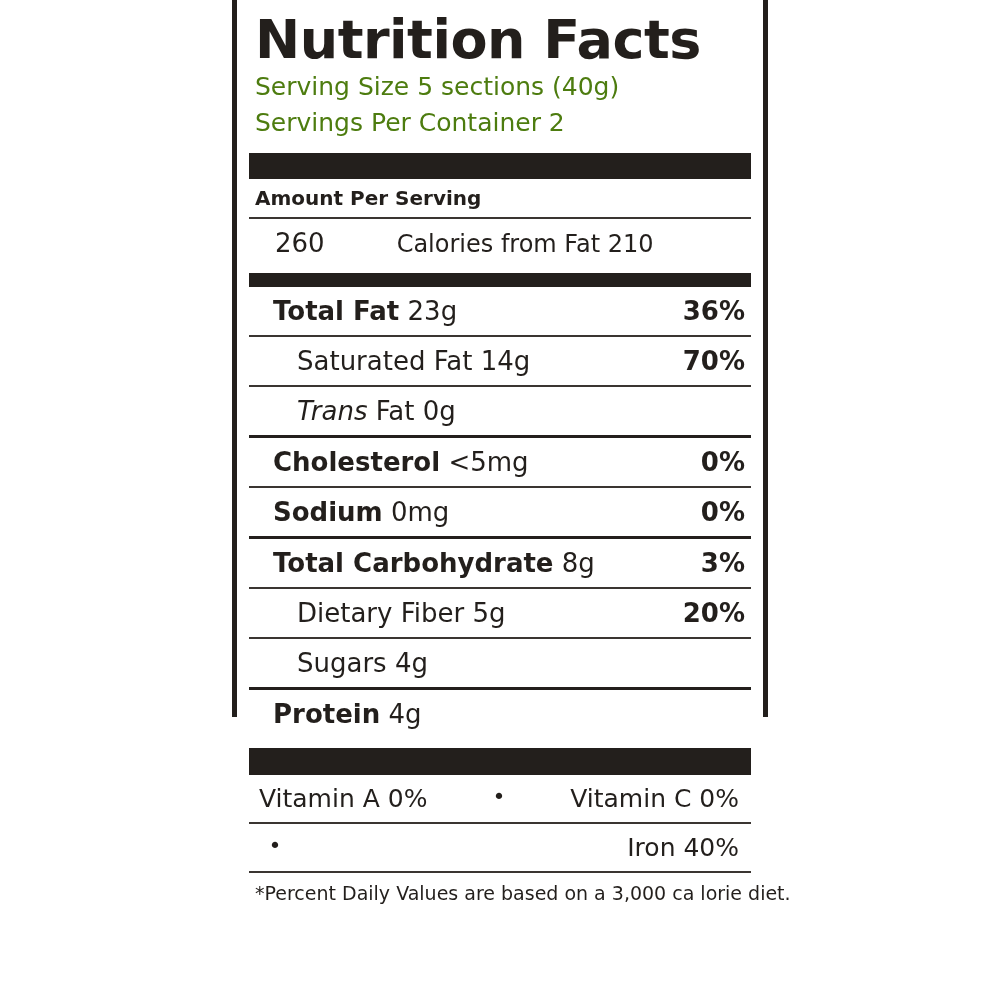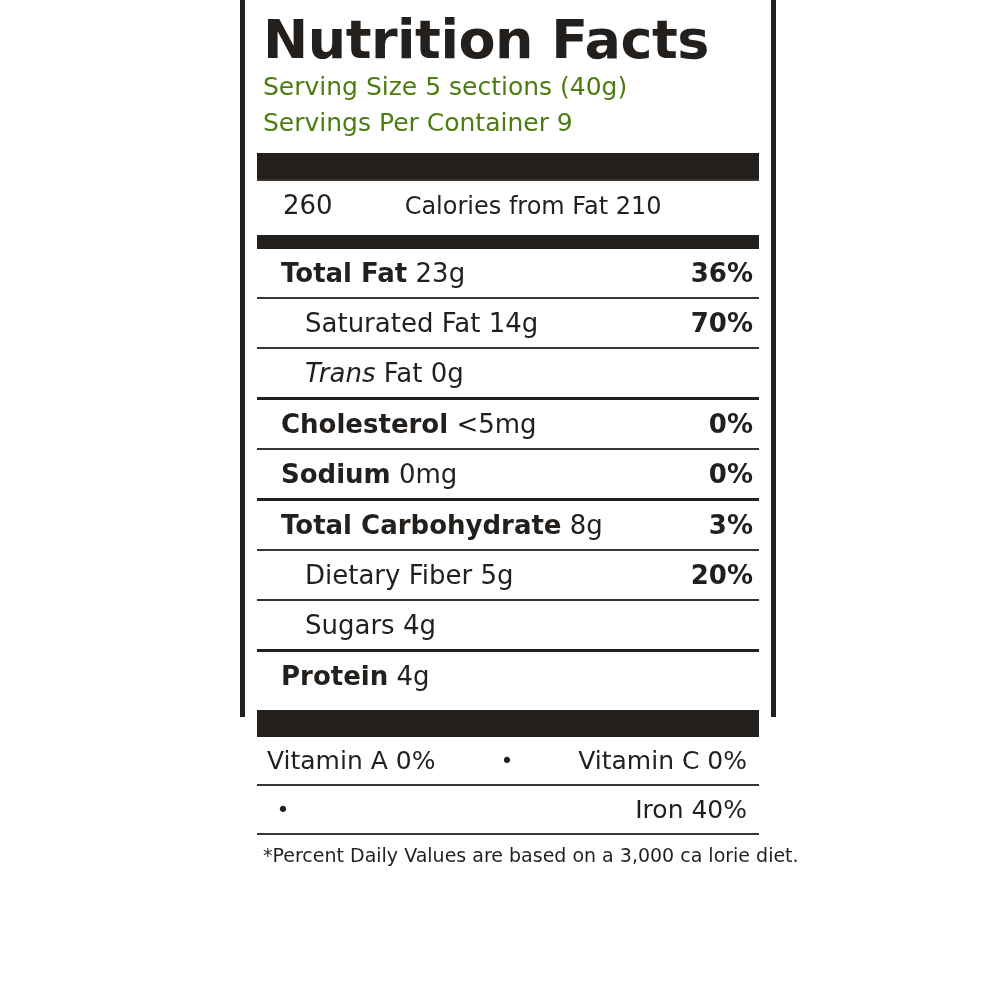--- a/index.html
+++ b/index.html
@@ -10,21 +10,21 @@
     height: 1000px;
     overflow: hidden;
   }
   body {
     font-family: "DejaVu Sans", sans-serif;
     color: #231f1c;
   }
 
   .label-wrap {
     position: absolute;
-    left: 240px;
+    left: 232px;
     top: 0px;
     width: 536px;
     height: 717px;
     box-sizing: border-box;
     border-left: 5px solid #231f1c;
     border-right: 5px solid #231f1c;
     background: #ffffff;
   }
 
   .inner {
@@ -135,21 +135,21 @@
     font-weight: bold;
     font-size: 26px;
     white-space: nowrap;
   }
   .ital {
     font-style: italic;
   }
 
   .vit-row {
     display: flex;
-    align-items: center;
+    align-items: flex-start;
     font-size: 25px;
     padding: 9px 6px;
   }
   .vit-row .cell {
     flex: 1 1 0;
     white-space: nowrap;
   }
   .vit-row .cell.left {
     text-align: left;
     padding-left: 4px;
@@ -173,24 +173,25 @@
 </style>
 </head>
 <body>
 
 <div class="label-wrap">
   <div class="inner">
 
     <div class="title">Nutrition Facts</div>
 
     <div class="serving-line">Serving Size 5 sections (40g)</div>
-    <div class="serving-line">Servings Per Container 9</div>
+    <div class="serving-line">Servings Per Container 2</div>
 
     <div class="bar-thick"></div>
 
+    <div class="amount-per">Amount Per Serving</div>
 
     <div class="rule-thin"></div>
 
     <div class="cal-row">
       <span class="v">260</span>
       <span class="from">Calories from Fat 210</span>
     </div>
 
     <div class="bar-med"></div>
 

